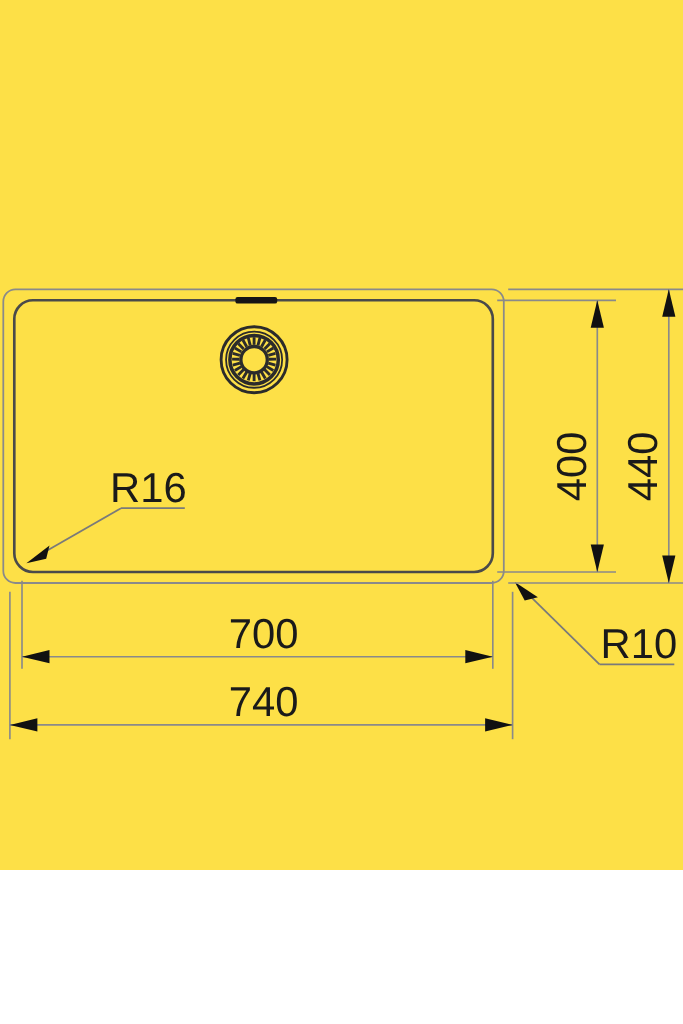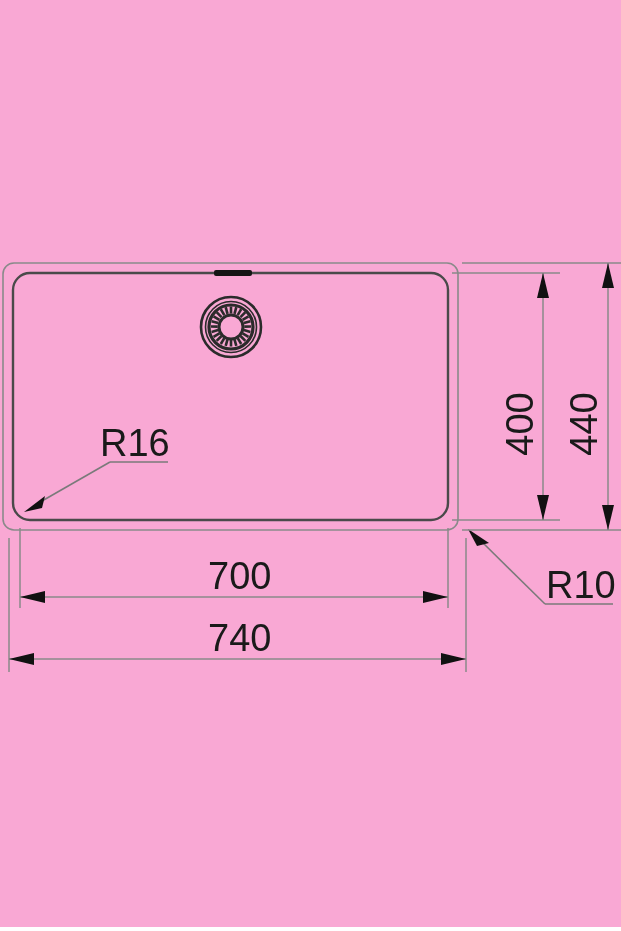--- a/index.html
+++ b/index.html
@@ -3,22 +3,22 @@
 <meta charset="utf-8">
 <style>
   html, body {
     margin: 0;
     padding: 0;
     background: #ffffff;
   }
   #drawing-root {
     position: relative;
     width: 621px;
-    height: 927px;
-    background: #f9a8d4;
+    height: 791px;
+    background: #fde047;
     font-family: "Liberation Sans", sans-serif;
     overflow: hidden;
   }
   #drawing-svg {
     position: absolute;
     top: 0;
     left: 0;
     width: 621px;
     height: 931px;
     display: block;

